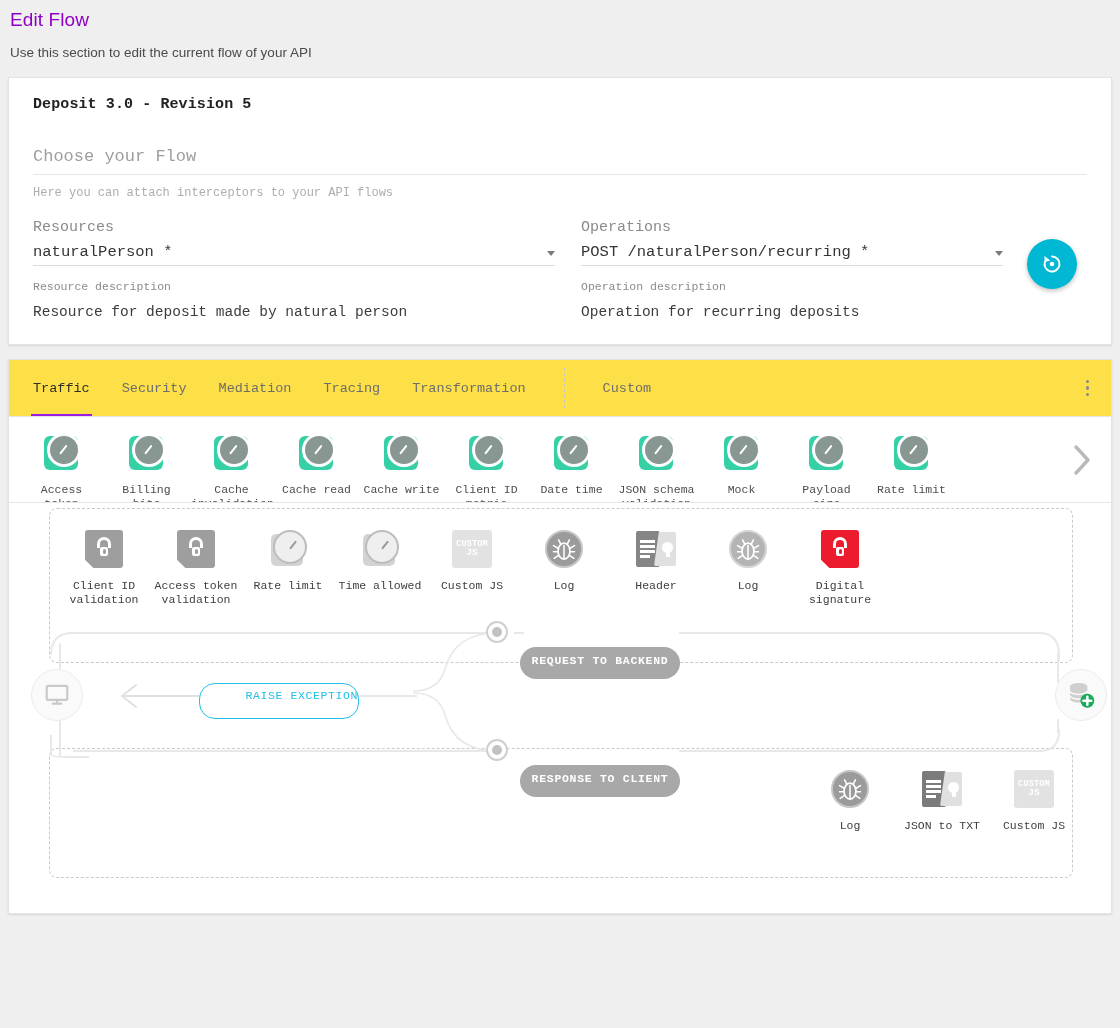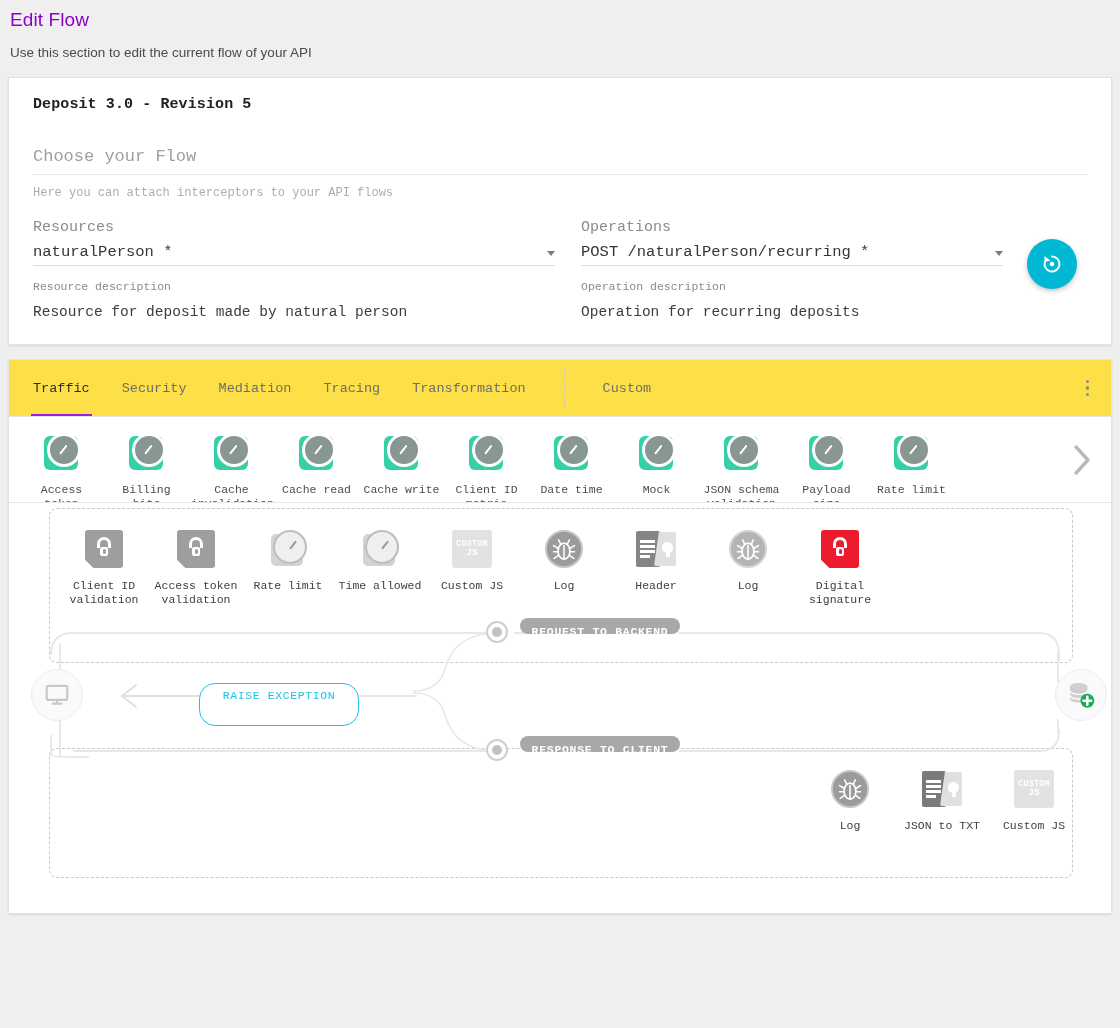--- a/index.html
+++ b/index.html
@@ -208,26 +208,26 @@
   }
   .doc-ic .dot::after{
     content:""; position:absolute; left:3.5px; top:9px; width:4px;height:6px;background:#fff;
   }
   .doc-ic.lightdoc .pg { background:#7b7b7b; }
 
   
   .pill {
     position:absolute; background:#a8a8a8; color:#fff; border-radius:16px;
     font-size:11.5px; font-weight:bold; letter-spacing:.7px;
-    height:16px; line-height:28px; text-align:center; cursor:pointer;
+    height:32px; line-height:28px; text-align:center; cursor:pointer;margin-top:29px;
   }
   .pill-exc {
     position:absolute; background:#fff; border:1.5px solid #23c0e8; color:#23c0e8;
-    border-radius:16px; font-size:11.5px; letter-spacing:.6px; height:43px;
-    line-height:23px; text-align:center; cursor:pointer;
+    border-radius:16px; font-size:11.5px; letter-spacing:.6px; height:36px;
+    line-height:23px; text-align:right; cursor:pointer;
   }
   .dotmark {
     position:absolute; width:22px;height:22px;border-radius:50%;
     background:#fff; border:2px solid #cfcfcf;
     display:flex;align-items:center;justify-content:center;
   }
   .dotmark i{ width:10px;height:10px;border-radius:50%;background:#c2c2c2;display:block;}
 
   .endpoint {
     position:absolute; width:52px;height:52px;border-radius:50%;
@@ -371,29 +371,29 @@
           <span class="needle"></span>
         </div>
       <span class="lbl">Date time</span>
     </div>
     <div class="pal-item">
       <div class="gauge-tile">
           <span class="bg"></span>
           <span class="ring"></span>
           <span class="needle"></span>
         </div>
+      <span class="lbl">JSON schema validation</span>
+    </div>
+    <div class="pal-item">
+      <div class="gauge-tile">
+          <span class="bg"></span>
+          <span class="ring"></span>
+          <span class="needle"></span>
+        </div>
       <span class="lbl">Mock</span>
-    </div>
-    <div class="pal-item">
-      <div class="gauge-tile">
-          <span class="bg"></span>
-          <span class="ring"></span>
-          <span class="needle"></span>
-        </div>
-      <span class="lbl">JSON schema validation</span>
     </div>
     <div class="pal-item">
       <div class="gauge-tile">
           <span class="bg"></span>
           <span class="ring"></span>
           <span class="needle"></span>
         </div>
       <span class="lbl">Payload size</span>
     </div>
     <div class="pal-item">

